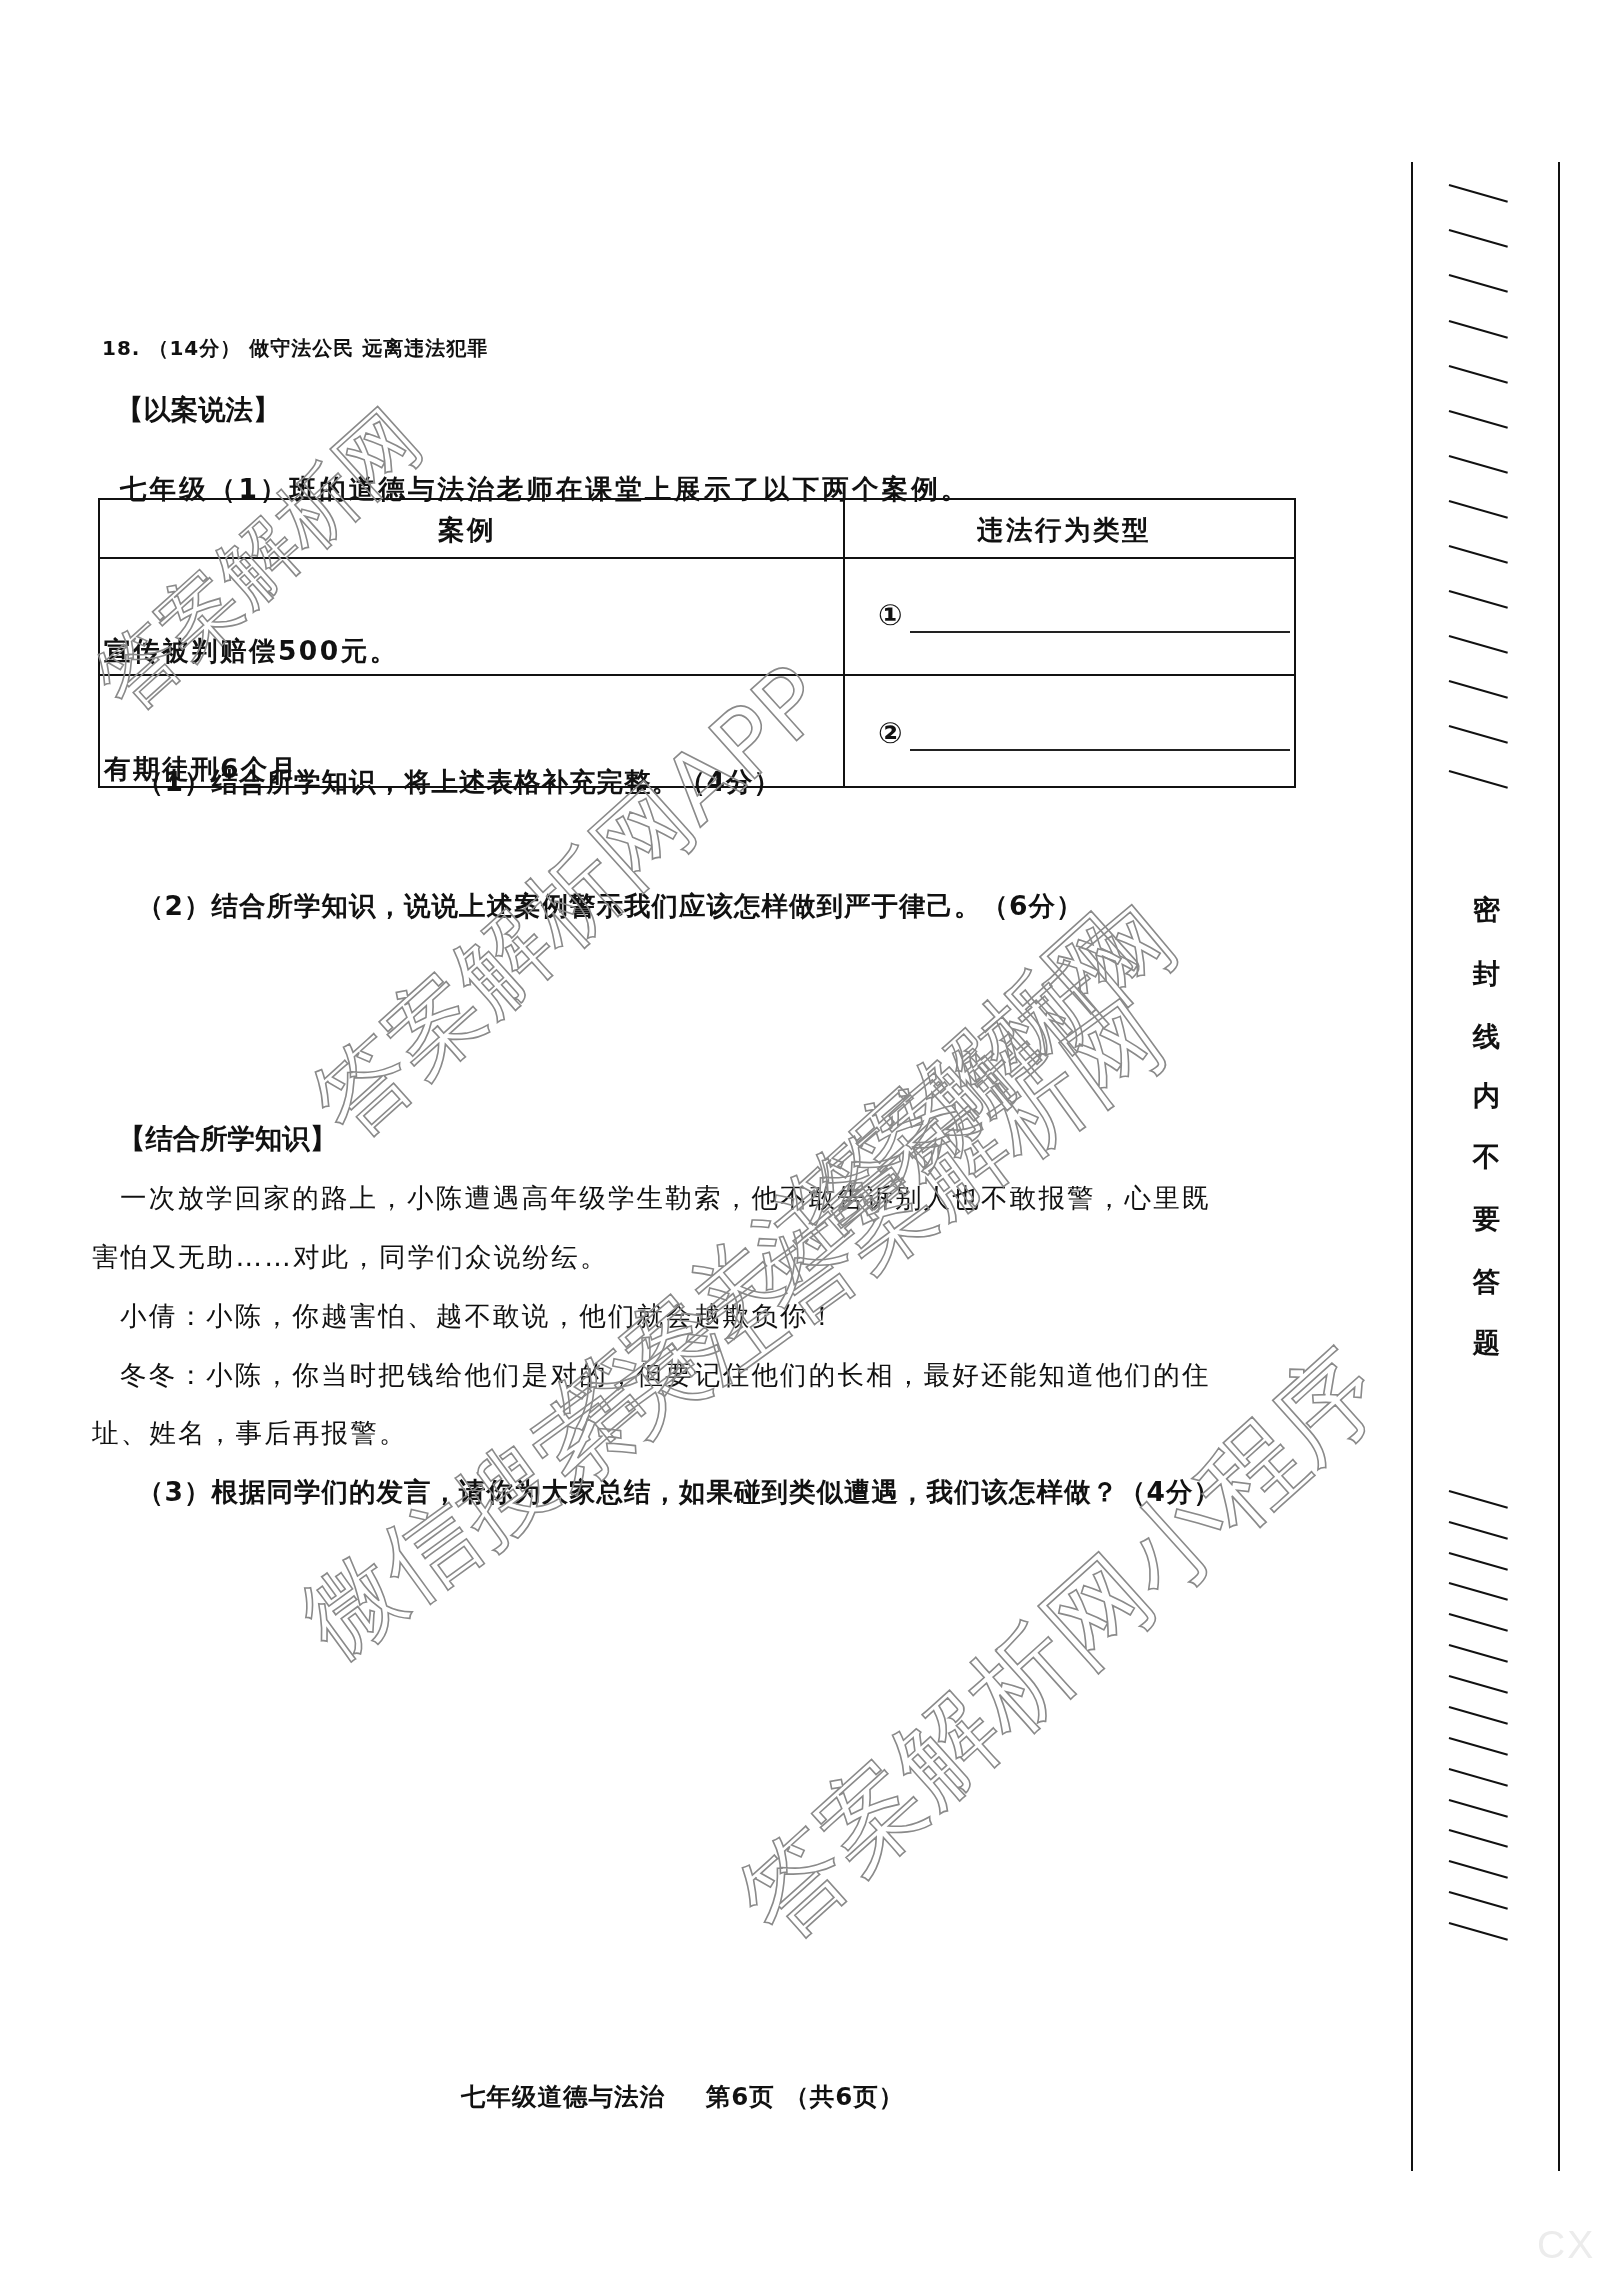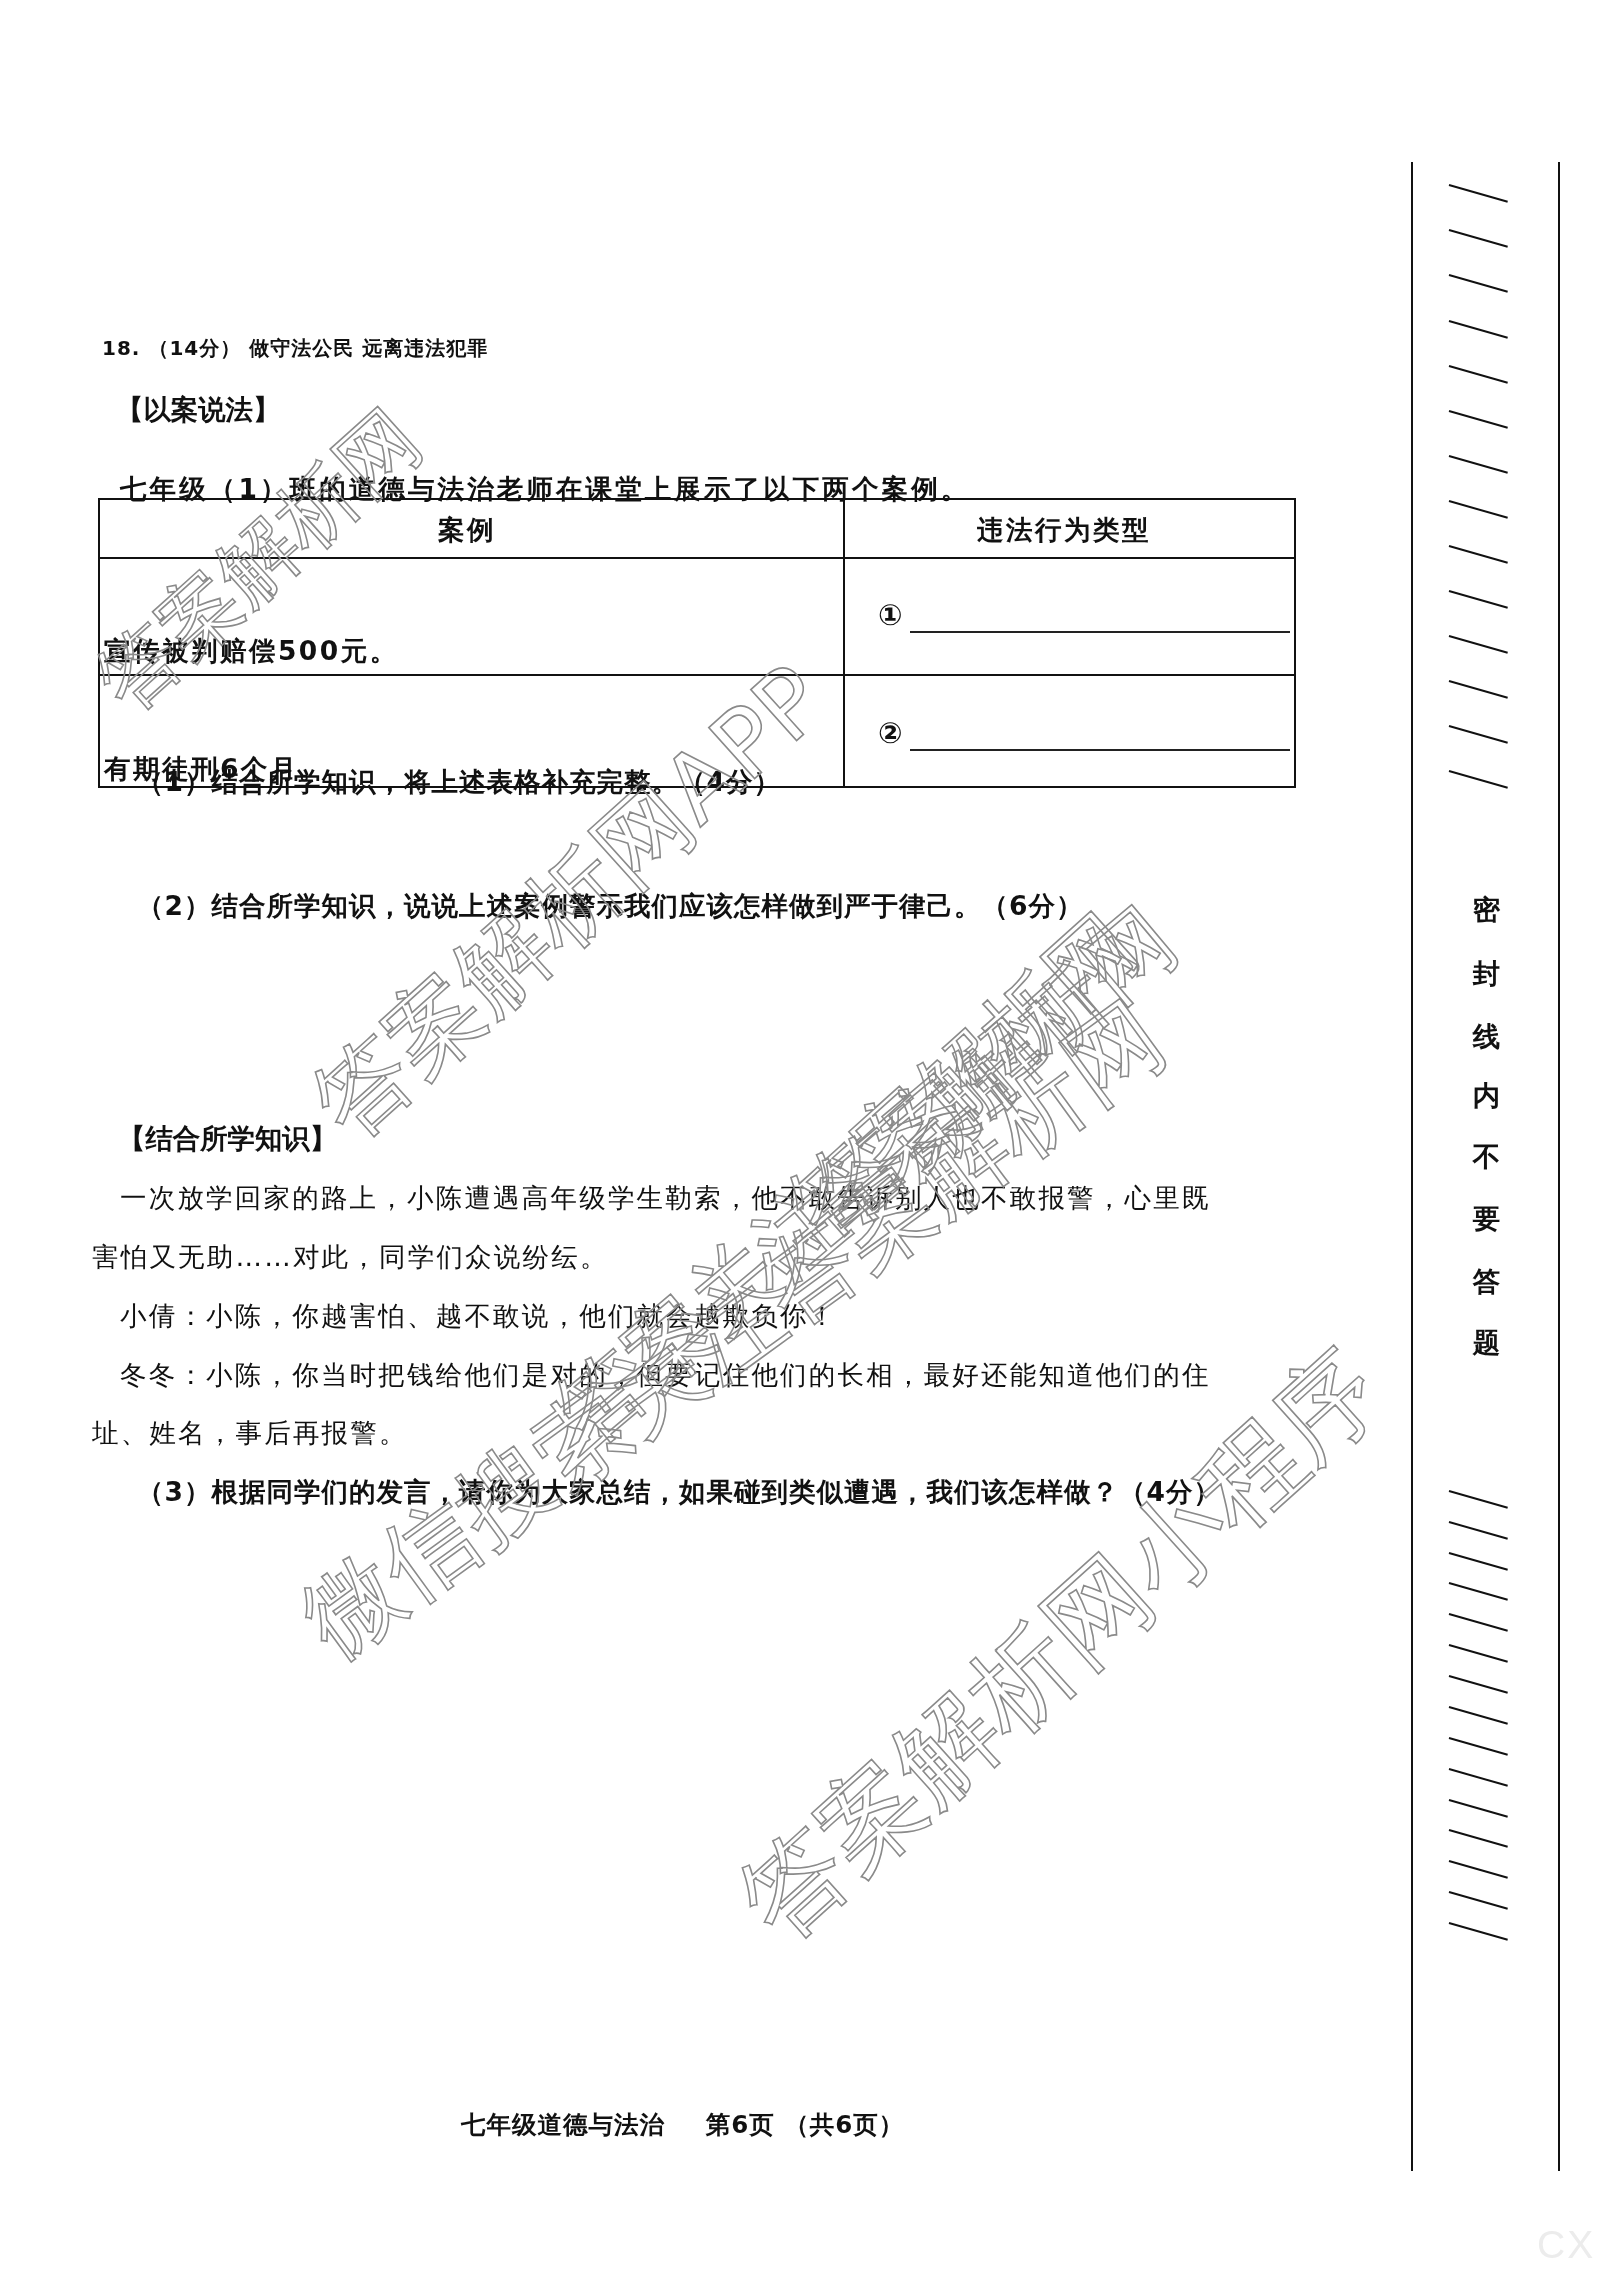--- a/index.html
+++ b/index.html
@@ -64,21 +64,21 @@
 <div class="abs txt" style="left:137px; top:888px;">（2）结合所学知识，说说上述案例警示我们应该怎样做到严于律己。（6分）</div>
 
 <div class="abs section" style="left:118px; top:1121px;">【结合所学知识】</div>
 <div class="abs para" style="left:120px; top:1180px;">一次放学回家的路上，小陈遭遇高年级学生勒索，他不敢告诉别人也不敢报警，心里既</div>
 <div class="abs para" style="left:92px; top:1239px;">害怕又无助……对此，同学们众说纷纭。</div>
 <div class="abs para" style="left:120px; top:1298px;">小倩：小陈，你越害怕、越不敢说，他们就会越欺负你！</div>
 <div class="abs para" style="left:120px; top:1357px;">冬冬：小陈，你当时把钱给他们是对的，但要记住他们的长相，最好还能知道他们的住</div>
 <div class="abs para" style="left:92px; top:1415px;">址、姓名，事后再报警。</div>
 <div class="abs txt" style="left:137px; top:1474px;">（3）根据同学们的发言，请你为大家总结，如果碰到类似遭遇，我们该怎样做？（4分）</div>
 
-<div class="abs txt" style="left:461px; top:2080px; font-size:24.5px;margin-top:28px;">
+<div class="abs txt" style="left:461px; top:2080px; font-size:24.5px;">
   <span>七年级道德与法治</span>
   <span style="display:inline-block; width:21.6px;"></span>
   <span>第6页</span>
   <span>（共6页）</span>
 </div>
 
 <div>
   <div class="bline" style="left:1411px; height:2009px;"></div>
   <div class="bline" style="left:1558px; height:2009px;"></div>
 

